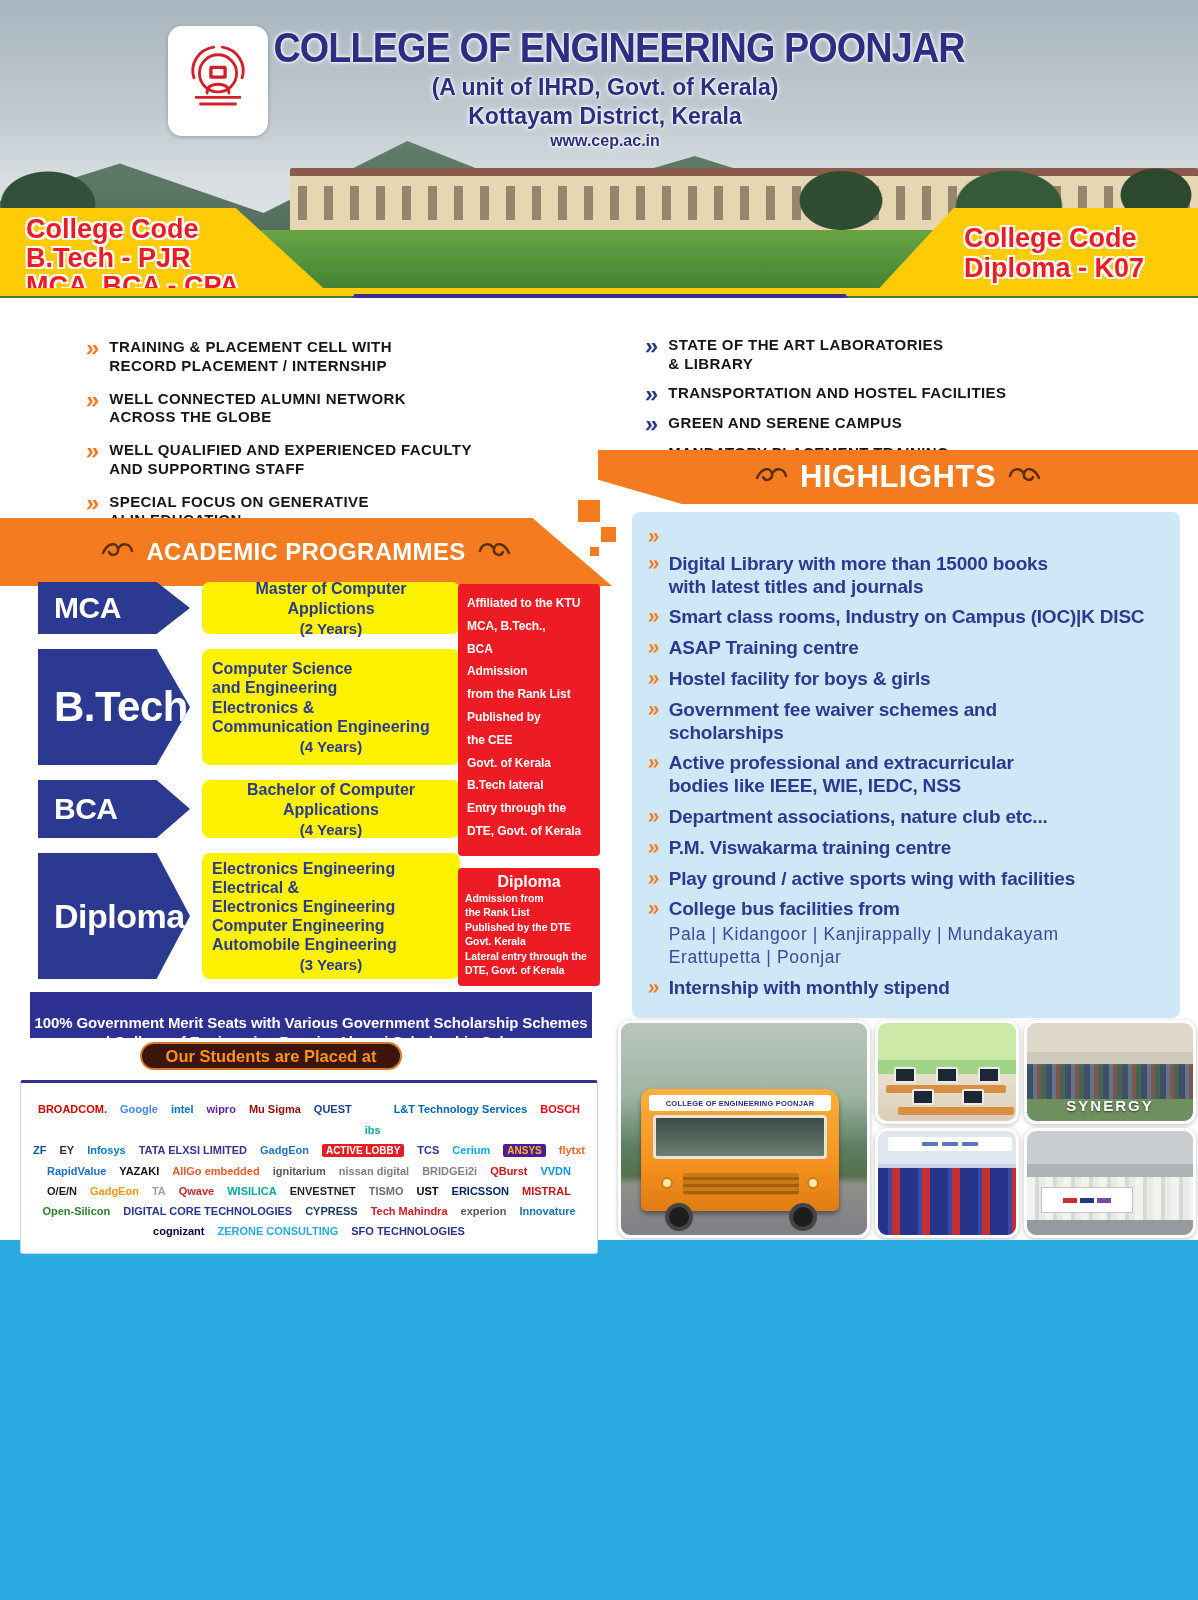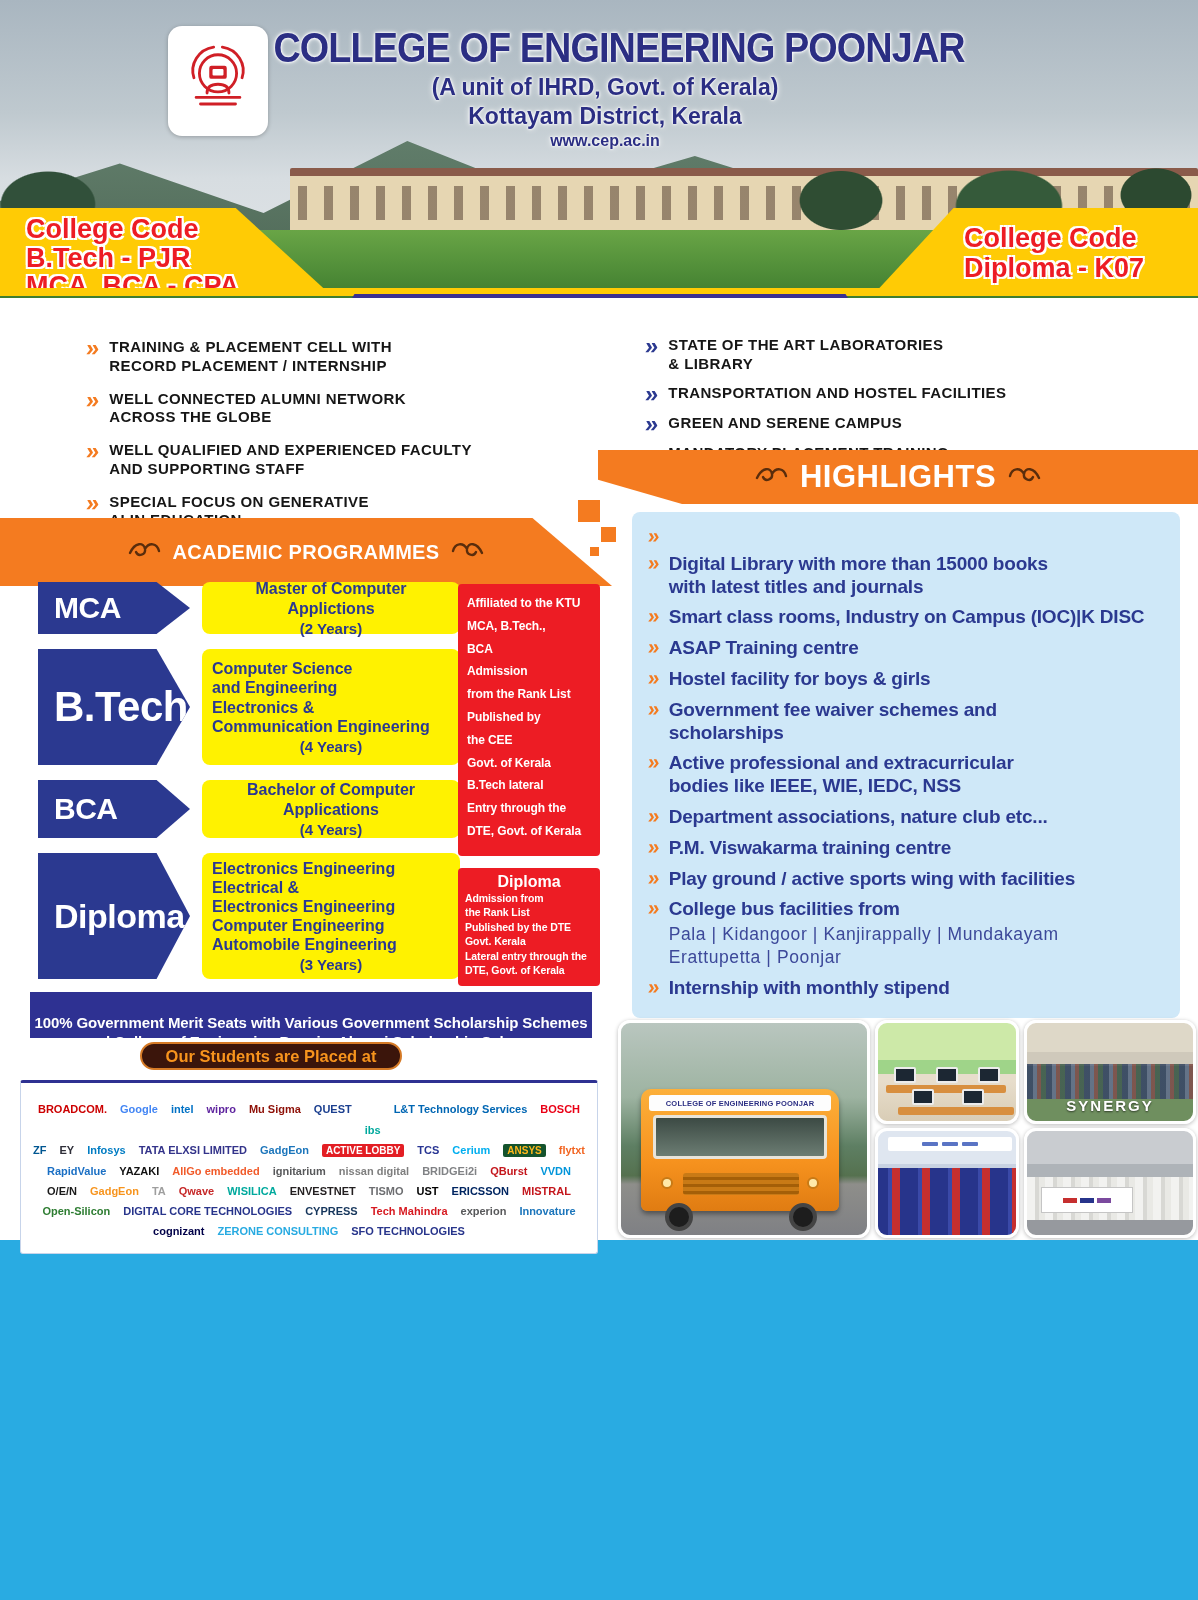--- a/index.html
+++ b/index.html
@@ -49,21 +49,21 @@
   .s1{left:578px;top:500px;width:22px;height:22px}
   .s2{left:601px;top:527px;width:15px;height:15px}
   .s3{left:590px;top:547px;width:9px;height:9px}
   .hl-box{position:absolute;left:632px;top:512px;width:548px;height:506px;background:#cfe8f8;border-radius:8px;padding:14px 10px 0 16px;display:flex;flex-direction:column;gap:8px}
   .hl-item{display:flex;gap:9px;align-items:flex-start}
   .hl-item .chev{font-size:21px;margin-top:1px}
   .hl-text{display:block;font-size:19px;font-weight:800;color:#2b3990;line-height:1.2;letter-spacing:-.2px;white-space:pre-line}
   .hl-sub{display:block;font-size:17.5px;font-weight:400;color:#3c4899;line-height:1.3;letter-spacing:.6px;margin-top:2px;white-space:pre-line}
 
   
-  .ap-bar{position:absolute;left:0;top:518px;width:612px;height:68px;background:#f47b20;clip-path:polygon(0 0,87% 0,100% 100%,0 100%);display:flex;align-items:center;justify-content:center;gap:12px;color:#fff;font-size:20px;font-weight:900;letter-spacing:.3px}
+  .ap-bar{position:absolute;left:0;top:518px;width:612px;height:68px;background:#f47b20;clip-path:polygon(0 0,87% 0,100% 100%,0 100%);display:flex;align-items:center;justify-content:center;gap:12px;color:#fff;font-size:24px;font-weight:900;letter-spacing:.3px}
   .programs{position:absolute;left:38px;top:582px;width:422px;display:flex;flex-direction:column;gap:15px}
   .prog-row{display:flex;gap:12px}
   .prog-arrow{width:152px;background:#2b3990;clip-path:polygon(0 0,78% 0,100% 50%,78% 100%,0 100%);display:flex;align-items:center;padding-left:16px;color:#fff;font-weight:900;letter-spacing:-.5px}
   .prog-box{flex:1;background:#fff200;border-radius:8px;color:#2b3990;display:flex;flex-direction:column;justify-content:center;padding:5px 10px}
   .prog-desc{font-size:16px;font-weight:800;line-height:1.2;white-space:pre-line}
   .prog-years{font-size:15px;font-weight:800;text-align:center;margin-top:2px}
   .prog-row:nth-child(1){height:52px}.prog-row:nth-child(1) .prog-arrow{font-size:30px}
   .prog-row:nth-child(2){height:116px}.prog-row:nth-child(2) .prog-arrow{font-size:42px}
   .prog-row:nth-child(3){height:58px}.prog-row:nth-child(3) .prog-arrow{font-size:30px}
   .prog-row:nth-child(4){height:126px}.prog-row:nth-child(4) .prog-arrow{font-size:34px}
@@ -388,21 +388,21 @@
       <span class="co" style="color: rgb(0, 102, 179);">L&amp;T Technology Services</span>
       <span class="co" style="color: rgb(234, 0, 22);">BOSCH</span>
       <span class="co" style="color: rgb(0, 86, 145);">ZF</span>
       <span class="co" style="color: rgb(46, 46, 56);">EY</span>
       <span class="co" style="color: rgb(0, 124, 195);">Infosys</span>
       <span class="co" style="color: rgb(51, 51, 138);">TATA ELXSI LIMITED</span>
       <span class="co" style="color: rgb(27, 117, 187);">GadgEon</span>
       <span class="co boxed" style="color: rgb(255, 255, 255); background: rgb(227, 30, 36);">ACTIVE LOBBY</span>
       <span class="co" style="color: rgb(40, 53, 147);">TCS</span>
       <span class="co" style="color: rgb(0, 174, 239);">Cerium</span>
-      <span class="co boxed" style="color: rgb(255, 183, 27); background: #14532d;">ANSYS</span>
+      <span class="co boxed" style="color: rgb(255, 183, 27); background: #4c1d95;">ANSYS</span>
       <span class="co" style="color: rgb(242, 101, 34);">flytxt</span>
       <span class="co" style="color: rgb(26, 111, 196);">RapidValue</span>
       <span class="co" style="color: rgb(17, 17, 17);">YAZAKI</span>
       <span class="co" style="color: rgb(241, 90, 41);">AllGo embedded</span>
       <span class="co" style="color: rgb(88, 89, 91); text-align: center;">ignitarium</span>
       <span class="co" style="color: rgb(127, 127, 127);">nissan digital</span>
       <span class="co" style="color: rgb(128, 130, 133);">BRIDGEi2i</span>
       <span class="co" style="color: rgb(196, 22, 28);">QBurst</span>
       <span class="co" style="color: rgb(0, 149, 218);">VVDN</span>
       <span class="co" style="color: rgb(26, 26, 26);">O/E/N</span>

